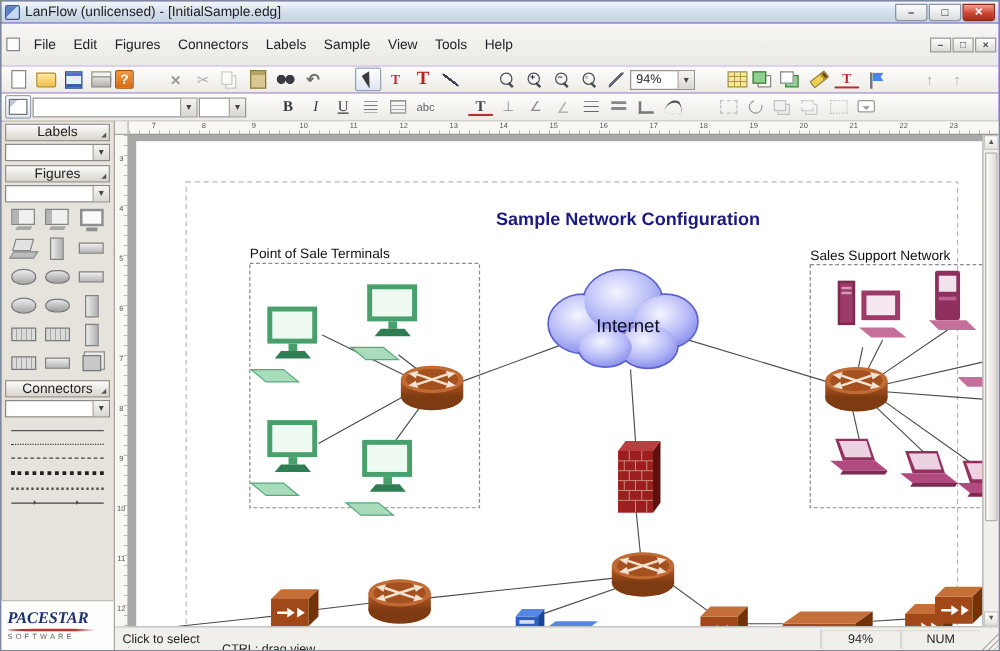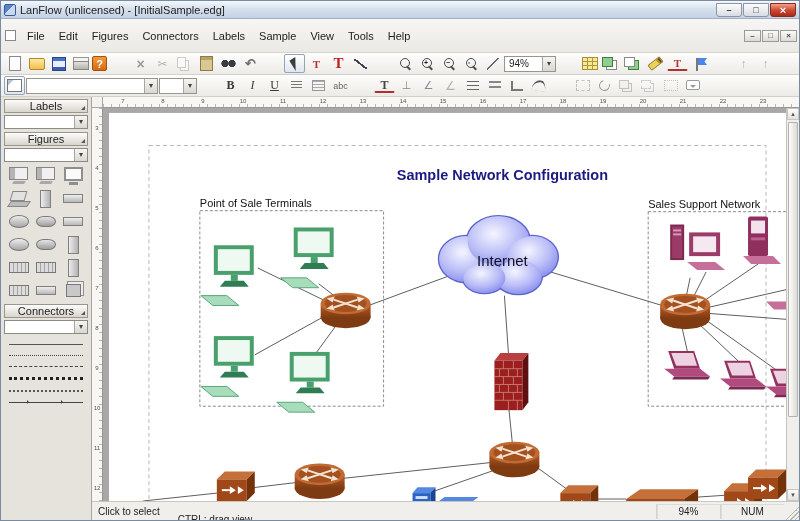--- a/index.html
+++ b/index.html
@@ -294,20 +294,25 @@
       </div>
       <div class="panel-head">Connectors</div>
       <div class="combo"></div>
       <div class="line-list">
         <span class="ln ln-solid"></span>
           <span class="ln ln-dotted"></span>
           <span class="ln ln-dashed"></span>
           <span class="ln ln-heavy"></span>
           <span class="ln ln-spaced"></span>
           <span class="ln ln-arrow"></span>
+      </div>
+      <div class="brand">
+        <div class="brand-name">PACESTAR</div>
+        <div class="brand-swoosh"></div>
+        <div class="brand-sub">SOFTWARE</div>
       </div>
     </div>
 
     <div class="rightcol">
       <div class="ruler-row">
         <span class="corner"></span>
         <div class="hruler">
           <span>7</span>
             <span>8</span>
             <span>9</span>

